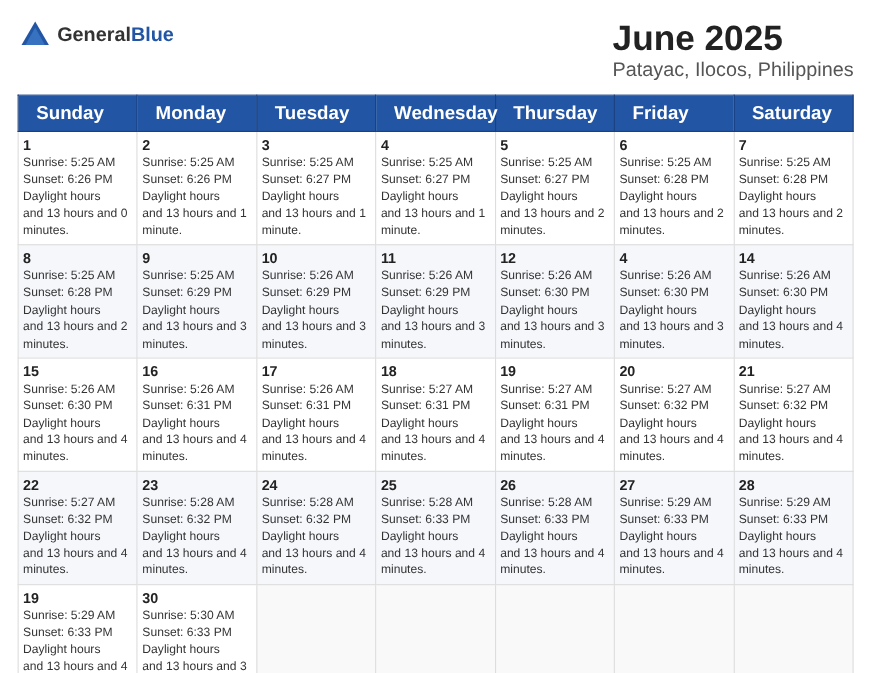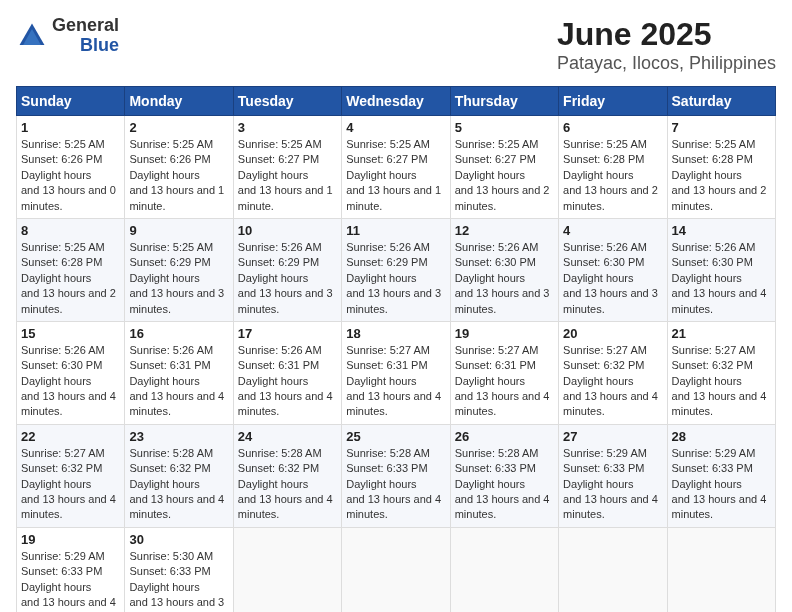--- a/index.html
+++ b/index.html
@@ -16,21 +16,21 @@
       align-items: flex-start;
       margin-bottom: 12px;
     }
     .logo {
       display: flex;
       align-items: center;
       gap: 4px;
     }
     .logo-text {
       display: flex;
-      flex-direction: column;
+      flex-direction: row;
       line-height: 1.1;
     }
     .logo-general {
       font-size: 18px;
       font-weight: bold;
       color: #333;
     }
     .logo-blue {
       font-size: 18px;
       font-weight: bold;
@@ -55,22 +55,22 @@
     table {
       width: 100%;
       border-collapse: collapse;
       table-layout: fixed;
     }
     thead tr {
       background: #2255a4;
       color: #fff;
     }
     thead th {
-      padding: 6px 4px;
-      font-size: 14px;
+      padding: 6px 16px;
+      font-size: 17px;
       font-weight: bold;
       text-align: left;
       border: 1px solid #1a4080;
     }
     tbody tr {
       border-bottom: 1px solid #ccc;
     }
     tbody td {
       padding: 4px 4px;
       vertical-align: top;

